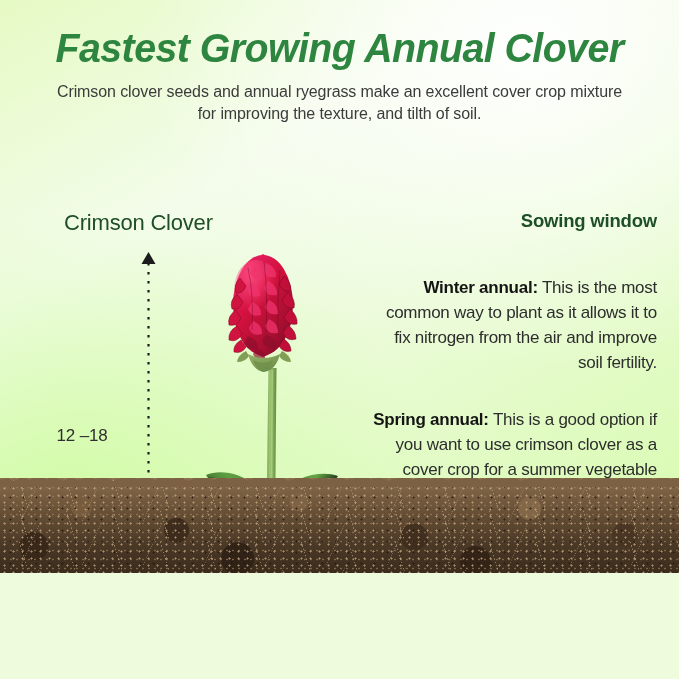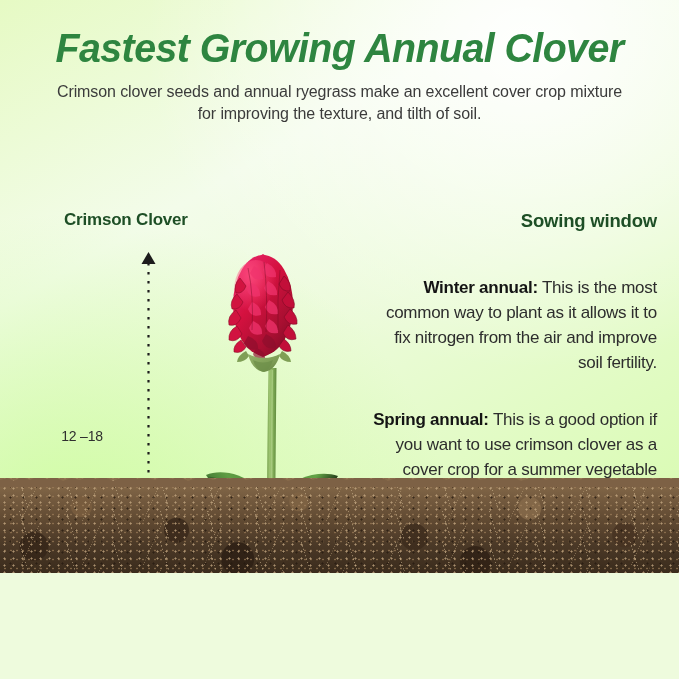--- a/index.html
+++ b/index.html
@@ -126,33 +126,33 @@
     top: 252px;
     width: 16px;
     height: 352px;
   }
   .measure-label {
     position: absolute;
     left: 28px;
     top: 424px;
     width: 108px;
     text-align: center;
-    font-size: 14px;
+    font-size: 17px;
     line-height: 24px;
     color: #2f2f2f;
     letter-spacing: -0.2px;
   }
 
   
   .col-left-heading {
     position: absolute;
     left: 64px;
     top: 210px;
-    font-size: 17px;
-    font-weight: bold;
+    font-size: 22px;
+    font-weight: normal;
     color: #1e4f26;
     letter-spacing: -0.2px;
   }
   .col-right {
     position: absolute;
     left: 369px;
     top: 210px;
     width: 288px;
     text-align: right;
   }

